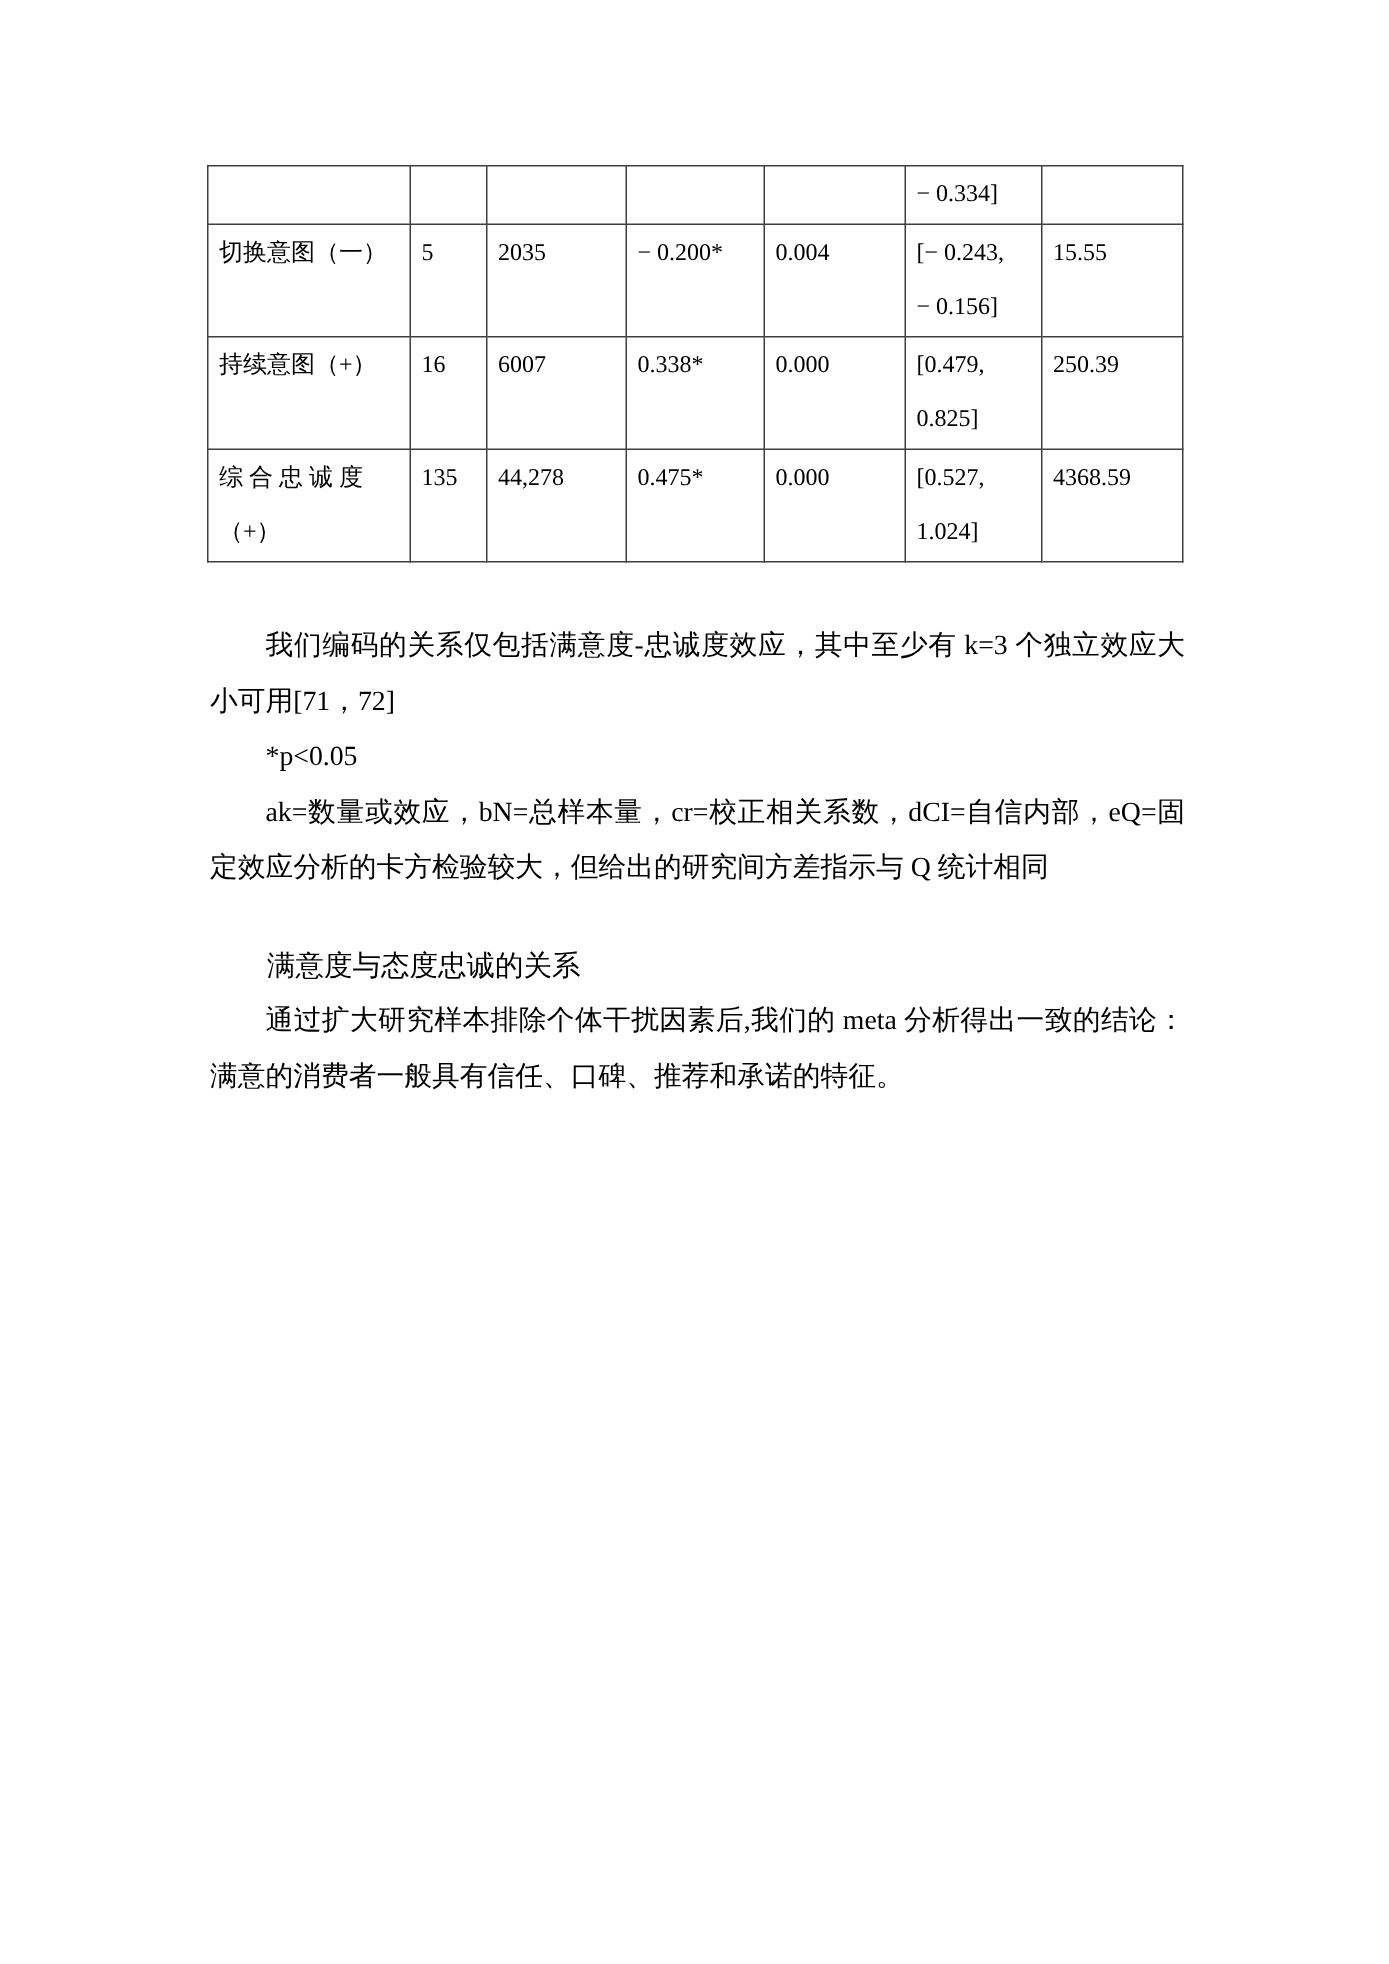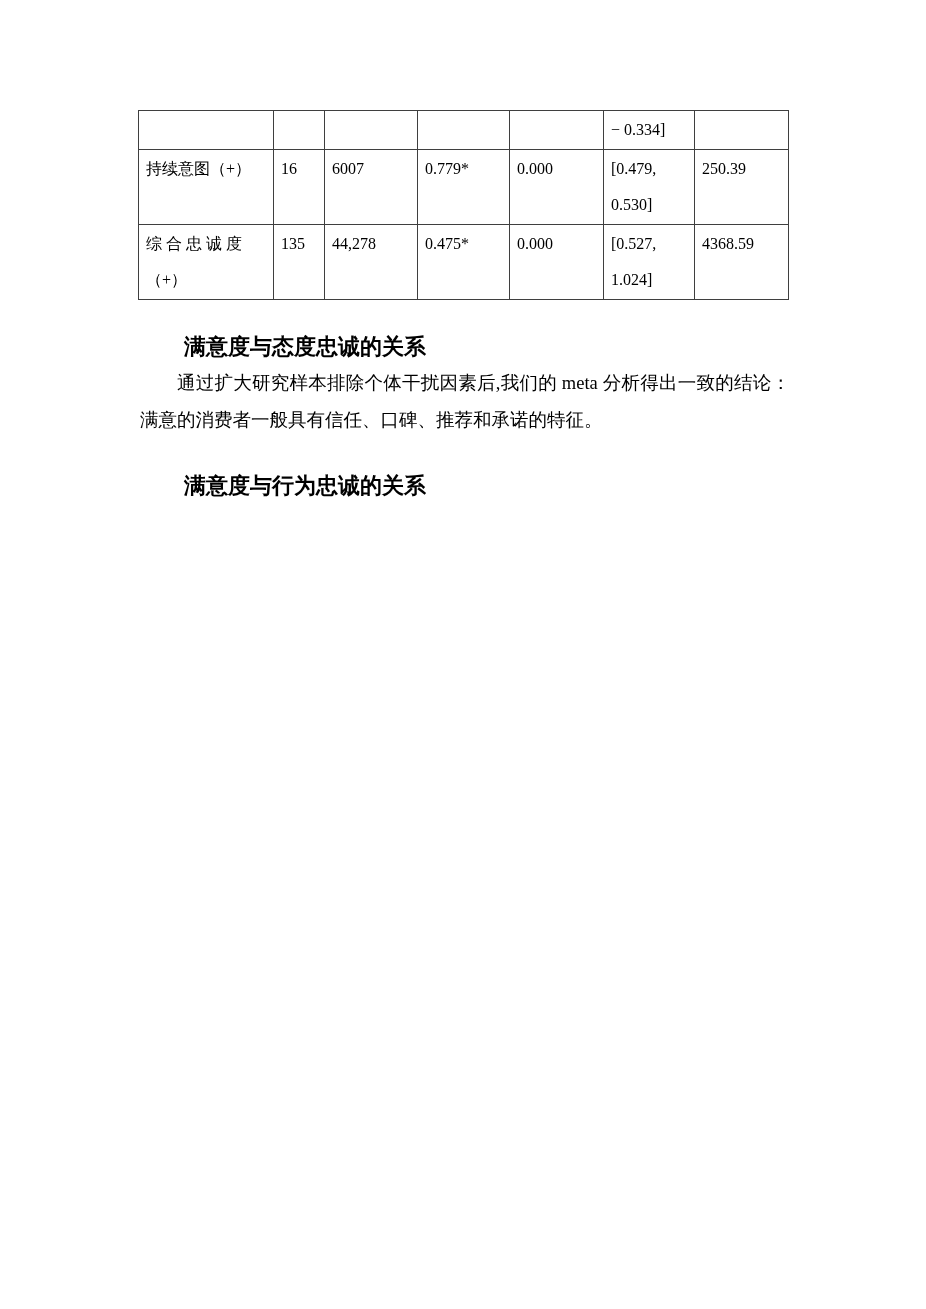--- a/index.html
+++ b/index.html
@@ -41,22 +41,22 @@
   .note, .para {
     margin: 0;
     font-size: 18.5px;
     line-height: 37px;
     text-align: justify;
     text-indent: 2em;
   }
   .section-heading {
     margin: 28px 0 0 0;
     font-family: "Liberation Sans", "DejaVu Sans", sans-serif;
-    font-weight: bold;
-    font-size: 22px;
+    font-weight: normal;
+    font-size: 19px;
     line-height: 37px;
     text-indent: 2em;
     text-align: left;
   }
 </style>
 </head>
 <body>
 
 <div class="page">
 
@@ -74,46 +74,60 @@
       <tr>
         <td></td>
         <td></td>
         <td></td>
         <td></td>
         <td></td>
         <td>− 0.334]</td>
         <td></td>
       </tr>
       <tr>
+        <td>切换意图（一）</td>
+        <td>5</td>
+        <td>2035</td>
+        <td>− 0.200*</td>
+        <td>0.004</td>
+        <td>[− 0.243,
+− 0.156]</td>
+        <td>15.55</td>
+      </tr>
+      <tr>
         <td>持续意图（+）</td>
         <td>16</td>
         <td>6007</td>
-        <td>0.779*</td>
+        <td>0.338*</td>
         <td>0.000</td>
         <td>[0.479,
-0.530]</td>
+0.825]</td>
         <td>250.39</td>
       </tr>
       <tr>
         <td>综 合 忠 诚 度
 （+）</td>
         <td>135</td>
         <td>44,278</td>
         <td>0.475*</td>
         <td>0.000</td>
         <td>[0.527,
 1.024]</td>
         <td>4368.59</td>
       </tr>
     </tbody>
   </table>
 
+  <div class="notes">
+    <p class="note">我们编码的关系仅包括满意度-忠诚度效应，其中至少有 k=3 个独立效应大小可用[71，72]</p>
+    <p class="note">*p&lt;0.05</p>
+    <p class="note">ak=数量或效应，bN=总样本量，cr=校正相关系数，dCI=自信内部，eQ=固定效应分析的卡方检验较大，但给出的研究间方差指示与 Q 统计相同</p>
+  </div>
 
   <div>
     <h2 class="section-heading">满意度与态度忠诚的关系</h2>
     <p class="para">通过扩大研究样本排除个体干扰因素后,我们的 meta 分析得出一致的结论：满意的消费者一般具有信任、口碑、推荐和承诺的特征。</p>
   </div>
 
   <div>
-    <h2 class="section-heading">满意度与行为忠诚的关系</h2>
   </div>
 
 </div>
 
 </body></html>

